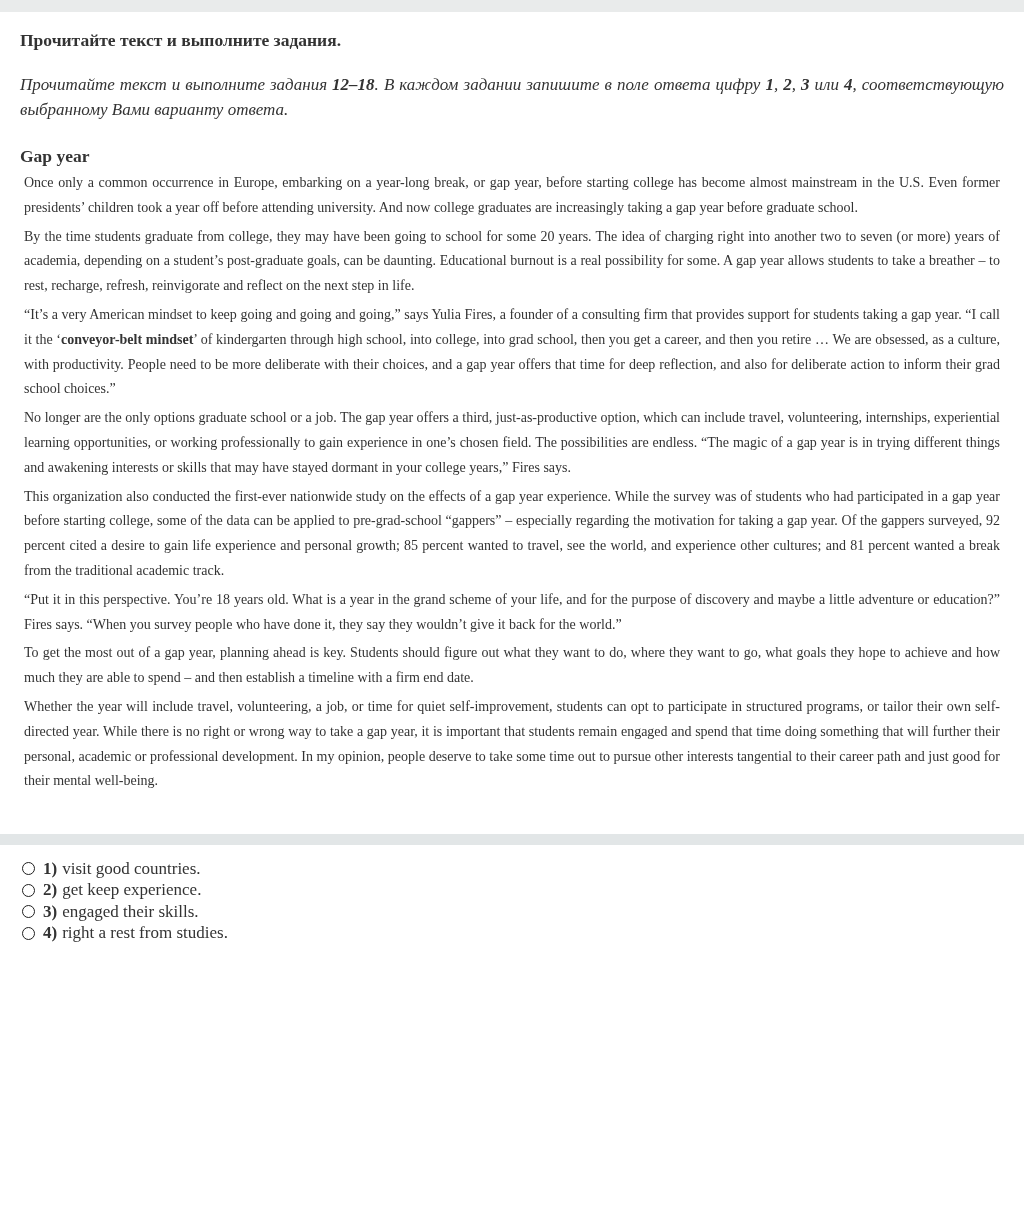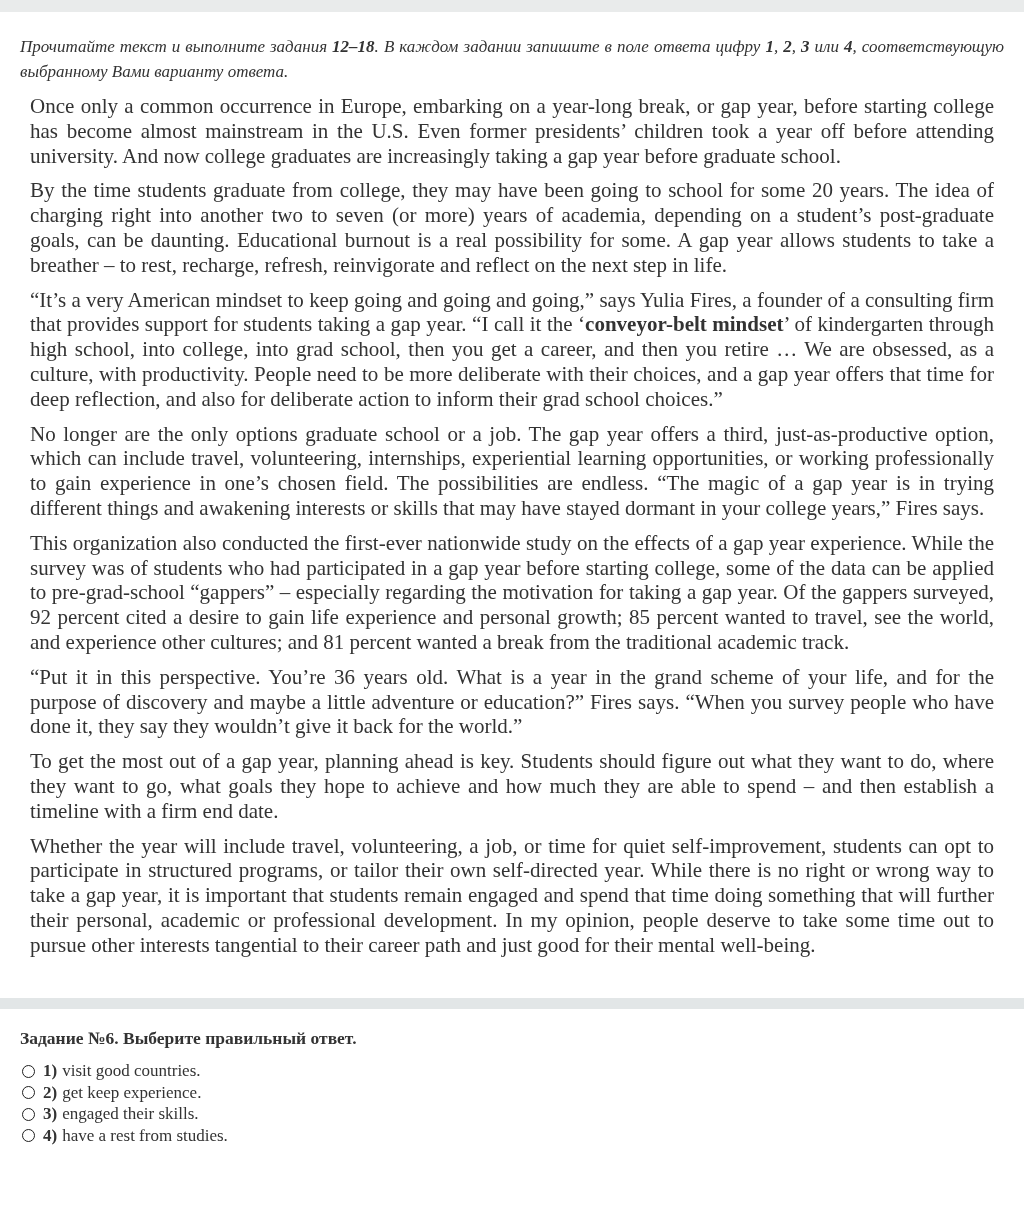--- a/index.html
+++ b/index.html
@@ -37,22 +37,22 @@
   h2.article-title {
     margin: 24px 0 0 0;
     font-size: 17.5px;
     line-height: 20px;
     font-weight: bold;
   }
   .article-body {
     margin-top: 5px;
   }
   .article-body p {
-    margin: 10px;
-    font-size: 21px;
+    margin: 4px;
+    font-size: 14px;
     line-height: 24.8px;
     text-align: justify;
   }
   .divider {
     width: 100%;
     height: 11px;
     margin-top: 40px;
   }
   .task {
     padding: 0 20px;
@@ -97,40 +97,41 @@
   .seg-italic { font-style: italic; }
 </style>
 </head>
 <body style="color: rgb(51, 51, 51);">
 
 <div class="page">
 
   <div class="top-bar" style="background: rgb(233, 235, 235);"></div>
 
   <main class="content">
+    <h1 class="section-title">Прочитайте текст и выполните задания.</h1>
 
     <p class="instruction" id="instruction"><span class="seg-italic">Прочитайте текст и выполните задания </span><span class="seg-bold seg-italic">12–18</span><span class="seg-italic">. В каждом задании запишите в поле ответа цифру </span><span class="seg-bold seg-italic">1</span><span class="seg-italic">, </span><span class="seg-bold seg-italic">2</span><span class="seg-italic">, </span><span class="seg-bold seg-italic">3</span><span class="seg-italic"> или </span><span class="seg-bold seg-italic">4</span><span class="seg-italic">, соответствующую выбранному Вами варианту ответа.</span></p>
 
+    <h2 class="article-title">Gap year</h2>
 
     <div class="article-body" id="article-body">
         <p><span>Once only a common occurrence in Europe, embarking on a year-long break, or gap year, before starting college has become almost mainstream in the U.S. Even former presidents’ children took a year off before attending university. And now college graduates are increasingly taking a gap year before graduate school.</span></p>
         <p><span>By the time students graduate from college, they may have been going to school for some 20 years. The idea of charging right into another two to seven (or more) years of academia, depending on a student’s post-graduate goals, can be daunting. Educational burnout is a real possibility for some. A gap year allows students to take a breather – to rest, recharge, refresh, reinvigorate and reflect on the next step in life.</span></p>
         <p><span>“It’s a very American mindset to keep going and going and going,” says Yulia Fires, a founder of a consulting firm that provides support for students taking a gap year. “I call it the ‘</span><span class="seg-bold">conveyor-belt mindset</span><span>’ of kindergarten through high school, into college, into grad school, then you get a career, and then you retire … We are obsessed, as a culture, with productivity. People need to be more deliberate with their choices, and a gap year offers that time for deep reflection, and also for deliberate action to inform their grad school choices.”</span></p>
         <p><span>No longer are the only options graduate school or a job. The gap year offers a third, just-as-productive option, which can include travel, volunteering, internships, experiential learning opportunities, or working professionally to gain experience in one’s chosen field. The possibilities are endless. “The magic of a gap year is in trying different things and awakening interests or skills that may have stayed dormant in your college years,” Fires says.</span></p>
         <p><span>This organization also conducted the first-ever nationwide study on the effects of a gap year experience. While the survey was of students who had participated in a gap year before starting college, some of the data can be applied to pre-grad-school “gappers” – especially regarding the motivation for taking a gap year. Of the gappers surveyed, 92 percent cited a desire to gain life experience and personal growth; 85 percent wanted to travel, see the world, and experience other cultures; and 81 percent wanted a break from the traditional academic track.</span></p>
-        <p><span>“Put it in this perspective. You’re 36 years old. What is a year in the grand scheme of your life, and for the purpose of discovery and maybe a little adventure or education?” Fires says. “When you survey people who have done it, they say they wouldn’t give it back for the world.”</span></p>
+        <p><span>“Put it in this perspective. You’re 18 years old. What is a year in the grand scheme of your life, and for the purpose of discovery and maybe a little adventure or education?” Fires says. “When you survey people who have done it, they say they wouldn’t give it back for the world.”</span></p>
         <p><span>To get the most out of a gap year, planning ahead is key. Students should figure out what they want to do, where they want to go, what goals they hope to achieve and how much they are able to spend – and then establish a timeline with a firm end date.</span></p>
         <p><span>Whether the year will include travel, volunteering, a job, or time for quiet self-improvement, students can opt to participate in structured programs, or tailor their own self-directed year. While there is no right or wrong way to take a gap year, it is important that students remain engaged and spend that time doing something that will further their personal, academic or professional development. In my opinion, people deserve to take some time out to pursue other interests tangential to their career path and just good for their mental well-being.</span></p>
       </div>
   </main>
 
   <div class="divider" style="background: rgb(226, 230, 231);"></div>
 
   <section class="task">
-    <h3 class="task-title">Задание №6. Выберите правильный ответ.</h3>
 
 
     <div class="options" id="options">
         <label class="option-row">
           <input type="radio" name="answer" style="">
           <span class="option-number">1)</span>
           <span class="option-label">visit good countries.</span>
         </label>
         <label class="option-row">
           <input type="radio" name="answer" style="">
@@ -138,18 +139,18 @@
           <span class="option-label">get keep experience.</span>
         </label>
         <label class="option-row">
           <input type="radio" name="answer" style="">
           <span class="option-number">3)</span>
           <span class="option-label">engaged their skills.</span>
         </label>
         <label class="option-row">
           <input type="radio" name="answer" style="">
           <span class="option-number">4)</span>
-          <span class="option-label">have a rest from studies.</span>
+          <span class="option-label">right a rest from studies.</span>
         </label>
       </div>
   </section>
 
 </div>
 
 </body></html>

